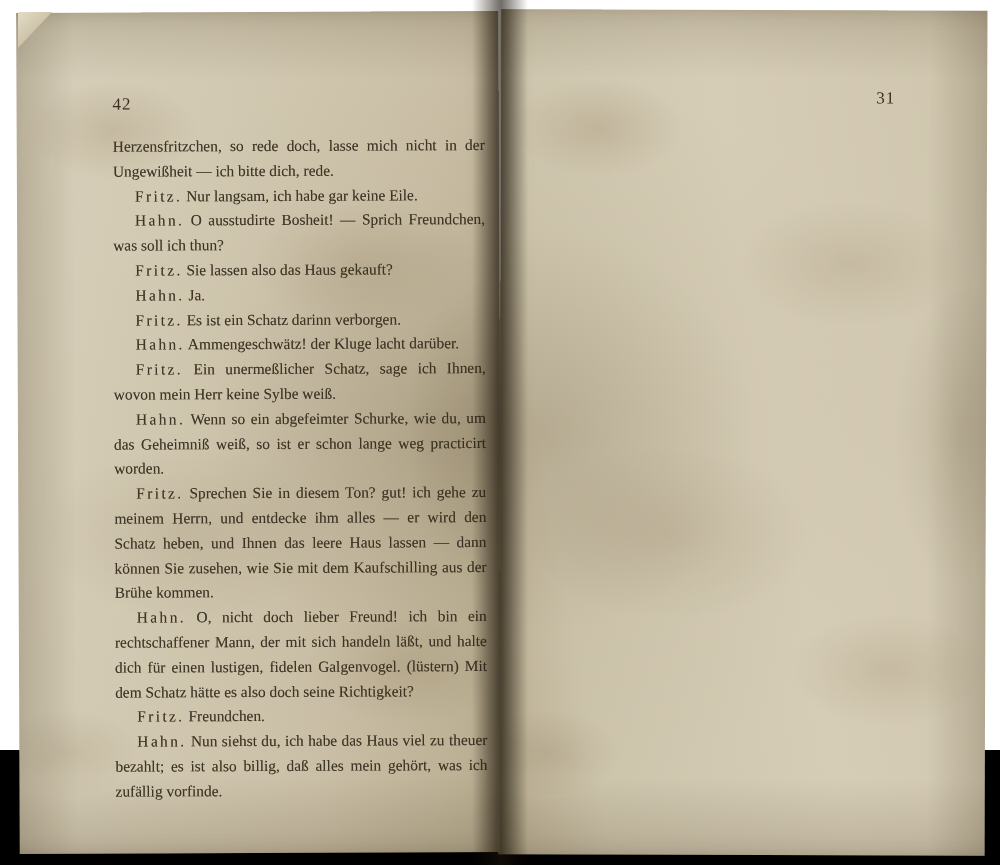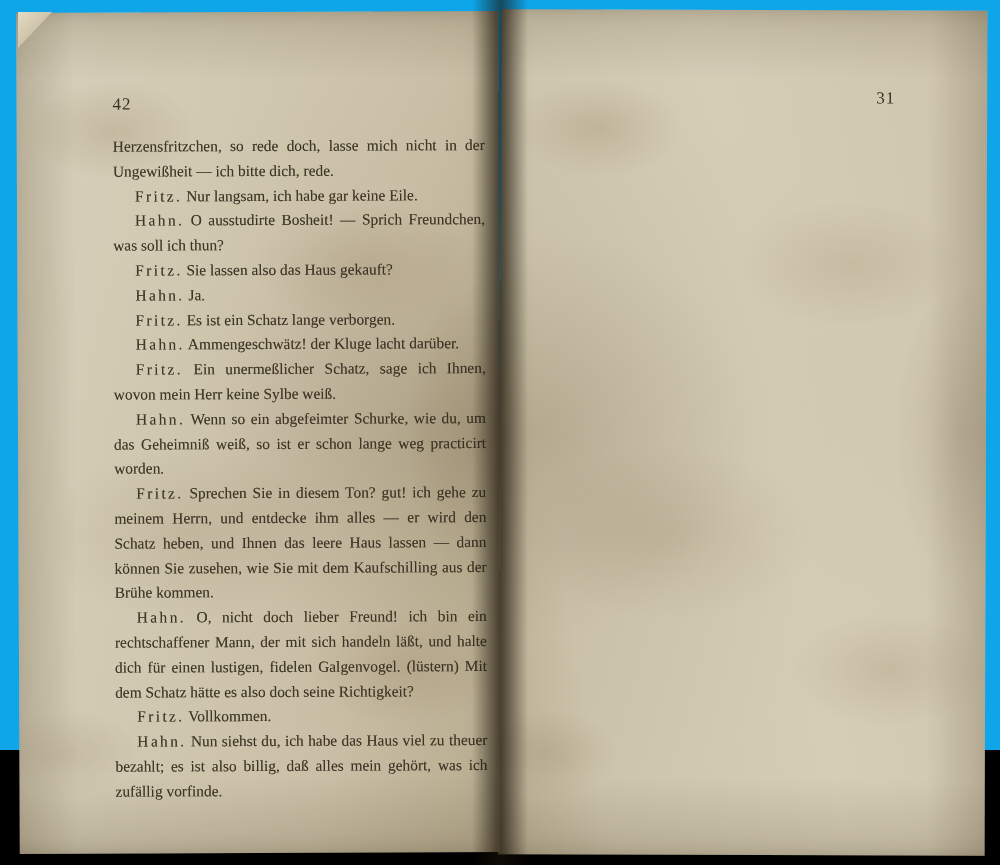--- a/index.html
+++ b/index.html
@@ -11,21 +11,21 @@
     width: 1000px;
     height: 865px;
     overflow: hidden;
     font-family: "Liberation Serif", serif;
   }
 
   #book {
     position: relative;
     width: 1000px;
     height: 750px;
-    background: #0ea5e9;
+    background: #ffffff;
   }
 
   
   .page {
     position: absolute;
     top: 0;
     background: #cfc6b0;
   }
 
   #page-left {
@@ -162,27 +162,27 @@
   <div class="page" id="page-left">
     <div class="stains"></div>
     <div class="edge-tint-left"></div>
     <div class="page-number" id="pn-left">42</div>
     <div class="textblock" id="text-left">
         <div class="para"><span>Herzensfritzchen, so rede doch, lasse mich nicht in der Ungewißheit — ich bitte dich, rede.</span></div>
         <div class="para indent"><span class="speaker">Fritz.</span> <span>Nur langsam, ich habe gar keine Eile.</span></div>
         <div class="para indent"><span class="speaker">Hahn.</span> <span>O ausstudirte Bosheit! — Sprich Freundchen, was soll ich thun?</span></div>
         <div class="para indent"><span class="speaker">Fritz.</span> <span>Sie lassen also das Haus gekauft?</span></div>
         <div class="para indent"><span class="speaker">Hahn.</span> <span>Ja.</span></div>
-        <div class="para indent"><span class="speaker">Fritz.</span> <span>Es ist ein Schatz lange verborgen.</span></div>
+        <div class="para indent"><span class="speaker">Fritz.</span> <span>Es ist ein Schatz darinn verborgen.</span></div>
         <div class="para indent"><span class="speaker">Hahn.</span> <span>Ammengeschwätz! der Kluge lacht darüber.</span></div>
         <div class="para indent"><span class="speaker">Fritz.</span> <span>Ein unermeßlicher Schatz, sage ich Ihnen, wovon mein Herr keine Sylbe weiß.</span></div>
         <div class="para indent"><span class="speaker">Hahn.</span> <span>Wenn so ein abgefeimter Schurke, wie du, um das Geheimniß weiß, so ist er schon lange weg practicirt worden.</span></div>
         <div class="para indent"><span class="speaker">Fritz.</span> <span>Sprechen Sie in diesem Ton? gut! ich gehe zu meinem Herrn, und entdecke ihm alles — er wird den Schatz heben, und Ihnen das leere Haus lassen — dann können Sie zusehen, wie Sie mit dem Kaufschilling aus der Brühe kommen.</span></div>
         <div class="para indent"><span class="speaker">Hahn.</span> <span>O, nicht doch lieber Freund! ich bin ein rechtschaffener Mann, der mit sich handeln läßt, und halte dich für einen lustigen, fidelen Galgenvogel. (lüstern) Mit dem Schatz hätte es also doch seine Richtigkeit?</span></div>
-        <div class="para indent"><span class="speaker">Fritz.</span> <span>Vollkommen.</span></div>
+        <div class="para indent"><span class="speaker">Fritz.</span> <span>Freundchen.</span></div>
         <div class="para indent"><span class="speaker">Hahn.</span> <span>Nun siehst du, ich habe das Haus viel zu theuer bezahlt; es ist also billig, daß alles mein gehört, was ich zufällig vorfinde.</span></div>
       </div>
   </div>
 
   <div class="page" id="page-right">
     <div class="stains"></div>
     <div class="edge-tint-right"></div>
     <div class="page-number" id="pn-right">31</div>
 
   </div>

